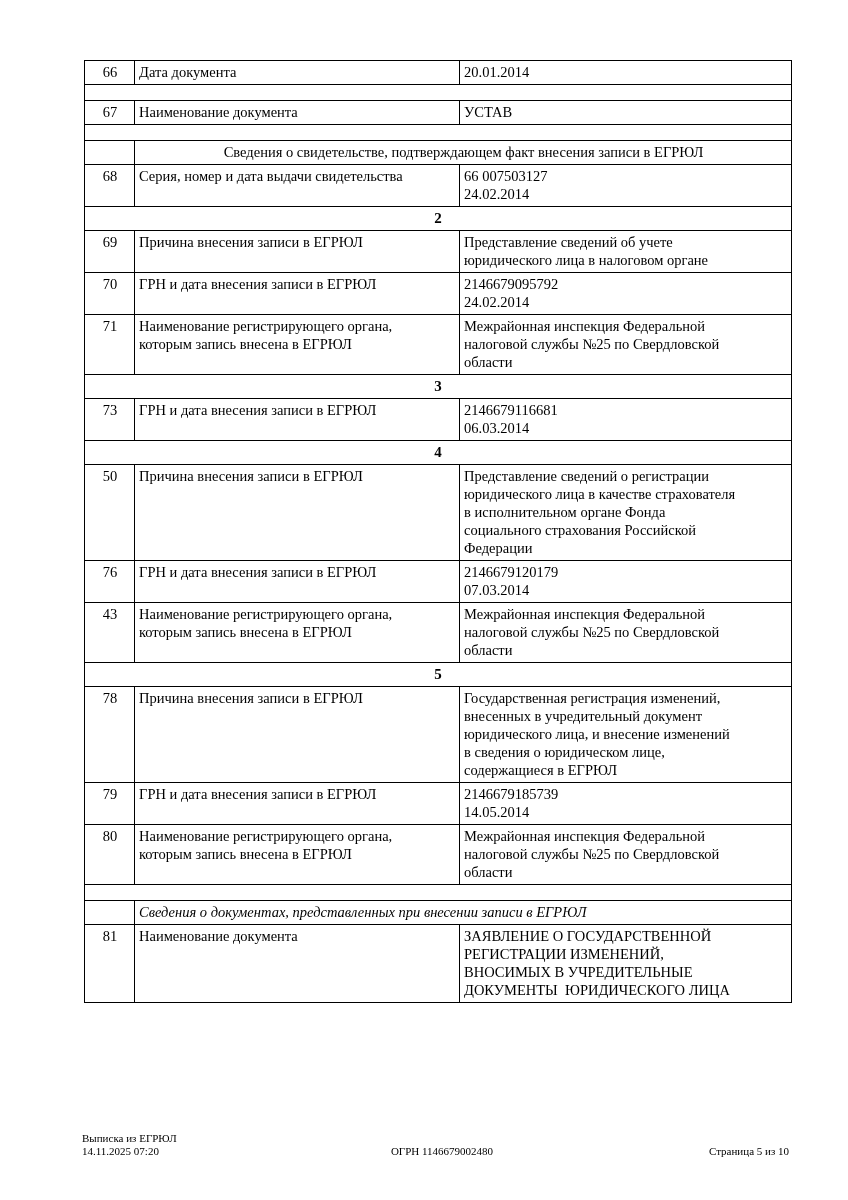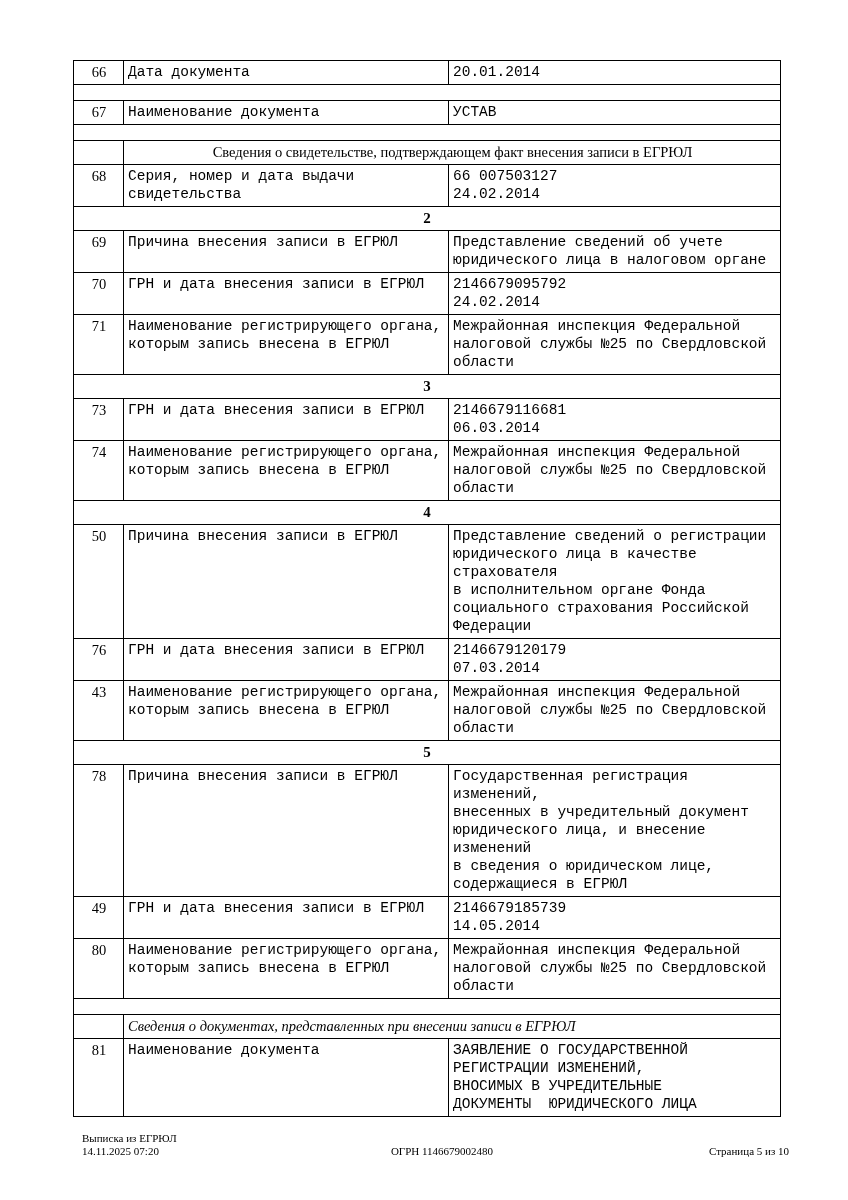--- a/index.html
+++ b/index.html
@@ -10,21 +10,21 @@
     width: 848px;
     height: 1200px;
     background: #ffffff;
     position: relative;
     font-family: "Liberation Serif", "DejaVu Serif", serif;
     color: #000;
     overflow: hidden;
   }
   table.doc-table {
     position: absolute;
-    left: 73px;
+    left: 84px;
     top: 60px;
     width: 707px;
     border-collapse: collapse;
     table-layout: fixed;
     padding-left: 47px;
   }
   table.doc-table td {
     border: 1.5px solid #000;
     vertical-align: top;
     font-size: 14.5px;
@@ -32,21 +32,20 @@
     padding: 2px 3px 3px 4px;
     overflow: hidden;
   }
   td.c-num {
     text-align: center;
     padding-left: 0;
     padding-right: 0;
   }
   td.c-label, td.c-value {
     white-space: pre-wrap;
-    font-family: Liberation Mono, monospace;
   }
   tr.spacer td {
     height: 15px;
     padding: 0;
   }
   tr.secnum td {
     text-align: center;
     font-weight: bold;
     font-size: 15px;
     padding: 2px 0 3px 0;
@@ -141,28 +140,20 @@
     </tr>
     <tr class="secnum">
       <td colspan="3">3</td>
     </tr>
     <tr>
       <td class="c-num">73</td>
       <td class="c-label">ГРН и дата внесения записи в ЕГРЮЛ</td>
       <td class="c-value">2146679116681
 06.03.2014</td>
     </tr>
-    <tr>
-      <td class="c-num">74</td>
-      <td class="c-label">Наименование регистрирующего органа,
-которым запись внесена в ЕГРЮЛ</td>
-      <td class="c-value">Межрайонная инспекция Федеральной
-налоговой службы №25 по Свердловской
-области</td>
-    </tr>
     <tr class="secnum">
       <td colspan="3">4</td>
     </tr>
     <tr>
       <td class="c-num">50</td>
       <td class="c-label">Причина внесения записи в ЕГРЮЛ</td>
       <td class="c-value">Представление сведений о регистрации
 юридического лица в качестве страхователя
 в исполнительном органе Фонда
 социального страхования Российской
@@ -188,21 +179,21 @@
     <tr>
       <td class="c-num">78</td>
       <td class="c-label">Причина внесения записи в ЕГРЮЛ</td>
       <td class="c-value">Государственная регистрация изменений,
 внесенных в учредительный документ
 юридического лица, и внесение изменений
 в сведения о юридическом лице,
 содержащиеся в ЕГРЮЛ</td>
     </tr>
     <tr>
-      <td class="c-num">49</td>
+      <td class="c-num">79</td>
       <td class="c-label">ГРН и дата внесения записи в ЕГРЮЛ</td>
       <td class="c-value">2146679185739
 14.05.2014</td>
     </tr>
     <tr>
       <td class="c-num">80</td>
       <td class="c-label">Наименование регистрирующего органа,
 которым запись внесена в ЕГРЮЛ</td>
       <td class="c-value">Межрайонная инспекция Федеральной
 налоговой службы №25 по Свердловской

